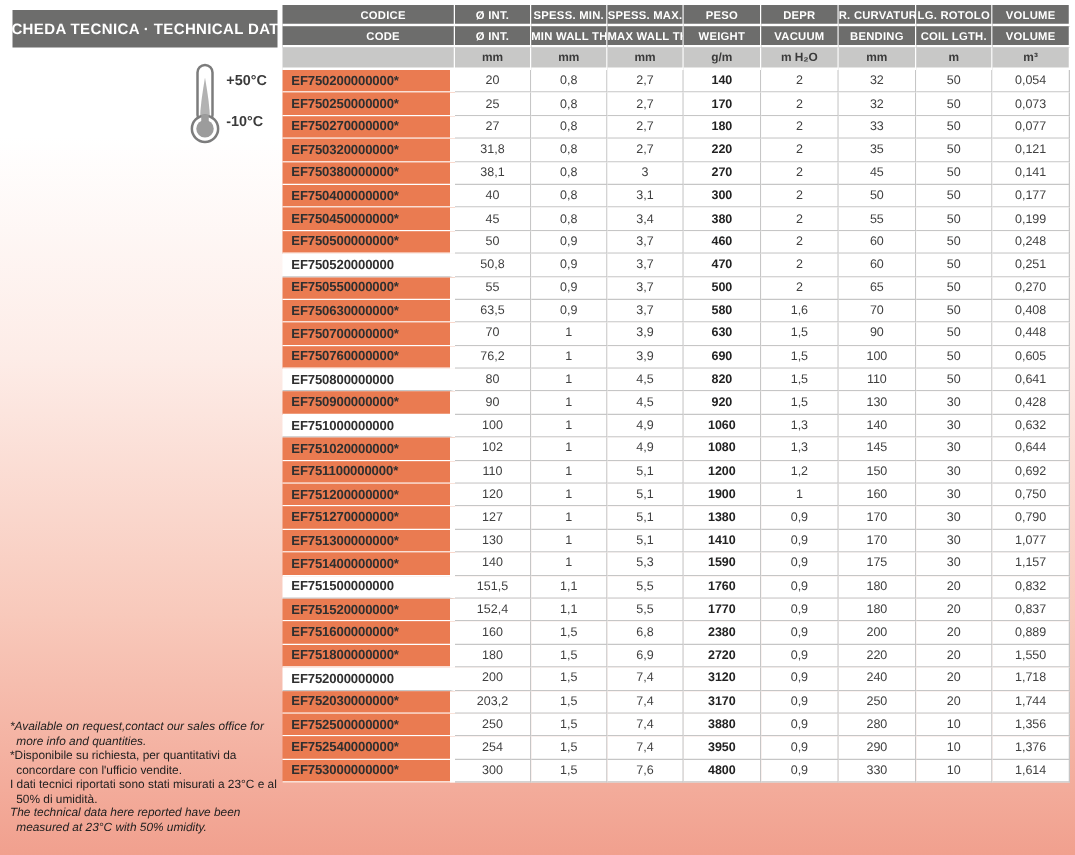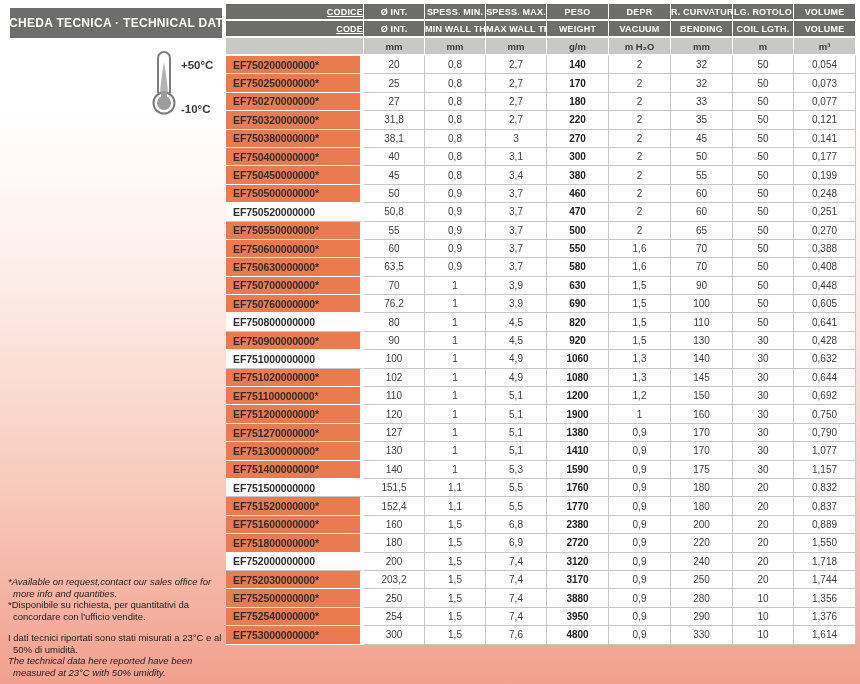--- a/index.html
+++ b/index.html
@@ -24,43 +24,43 @@
   .badge svg { position:absolute; left:0; top:0; }
   .badge-label {
     position:absolute; left:9px; top:23px; width:46px; text-align:center;
     font-size:11px; font-weight:bold; color:#3a3a3a; letter-spacing:-.2px;
     border-top:1px solid #8a5a44; border-bottom:1px solid #8a5a44; padding:1px 0 2px 0;
   }
   .thermo { position:absolute; left:150px; top:50px; width:80px; height:80px; }
   .thermo svg { position:absolute; left:0; top:0; }
   .temp-max, .temp-min { position:absolute; left:31px; font-size:11.5px; font-weight:bold; color:#3a3a3a; white-space:nowrap; }
   .temp-max { top:9px; }
-  .temp-min { top:53px; }
+  .temp-min { top:42px; }
 
   .footnotes { position:absolute; left:8px; top:576px; width:216px; color:#1e1e1e; }
   .fn { margin:0; font-size:9.5px; line-height:11.5px; padding-left:5px; text-indent:-5px; }
   .fn.italic { font-style:italic; }
-  .fn.gap { margin-top:10px; }
+  .fn.gap { }
 
   
   .data-table {
     position:absolute; left:226px; top:4px; width:630px;
     border-collapse:separate; border-spacing:0; table-layout:fixed;
   }
   .data-table th, .data-table td {
     box-sizing:border-box; padding:0; margin:0;
     text-align:center; vertical-align:middle;
     overflow:hidden; white-space:nowrap;
   }
   thead th {
     background:#6d6d6c; color:#ffffff;
     font-size:9px; font-weight:bold; letter-spacing:.2px;
     height:17px; border-right:1px solid #ffffff; border-bottom:2px solid #ffffff;
   }
-  thead th.col-code { text-align:right; padding-left:24px;text-decoration:underline; }
+  thead th.col-code { text-align:center; padding-left:24px; }
   thead tr.units td {
     background:#c8c8c7; color:#3a3a3a; font-weight:bold; font-size:9.5px;
     height:18px; border-right:1px solid #ffffff; border-bottom:2px solid #ffffff;
   }
   tbody td {
     background:#ffffff; color:#404040; font-size:10px;
     height:18.4px; border-right:1px solid #c6c6c6; border-bottom:1px solid #c6c6c6;
   }
   tbody td.code {
     text-align:left; padding-left:7px; font-weight:bold; font-size:10.5px;
@@ -250,31 +250,20 @@
           <td>55</td>
           <td>0,9</td>
           <td>3,7</td>
           <td class="weight">500</td>
           <td>2</td>
           <td>65</td>
           <td>50</td>
           <td>0,270</td>
         </tr>
         <tr>
-          <td class="code hl">EF750600000000*</td>
-          <td>60</td>
-          <td>0,9</td>
-          <td>3,7</td>
-          <td class="weight">550</td>
-          <td>1,6</td>
-          <td>70</td>
-          <td>50</td>
-          <td>0,388</td>
-        </tr>
-        <tr>
           <td class="code hl">EF750630000000*</td>
           <td>63,5</td>
           <td>0,9</td>
           <td>3,7</td>
           <td class="weight">580</td>
           <td>1,6</td>
           <td>70</td>
           <td>50</td>
           <td>0,408</td>
         </tr>

